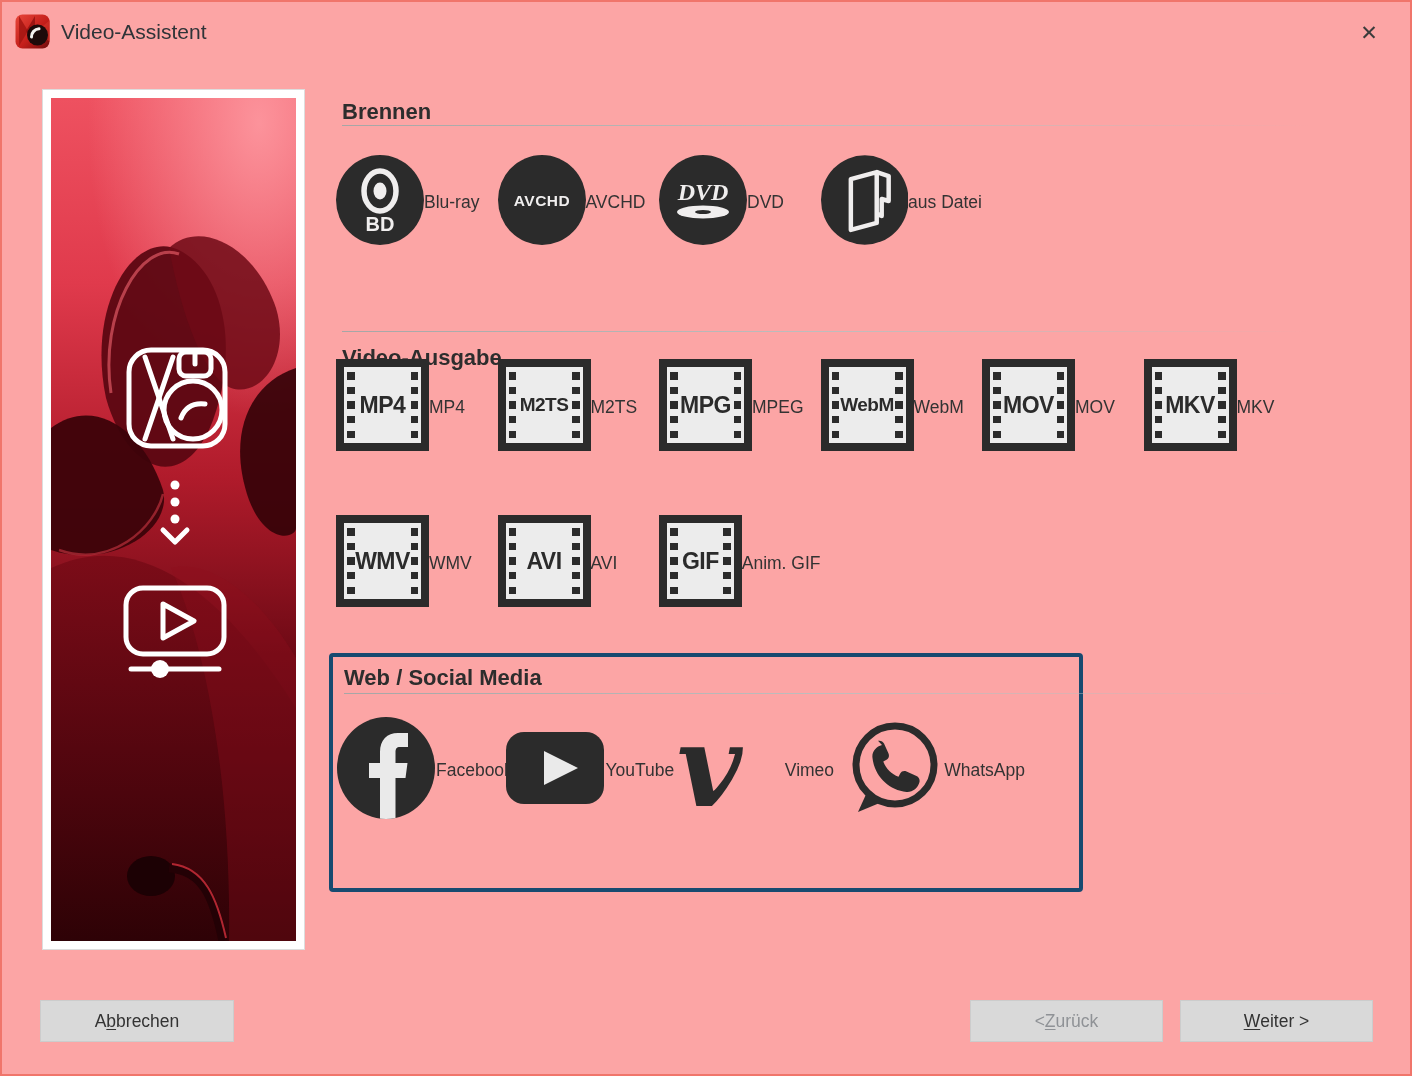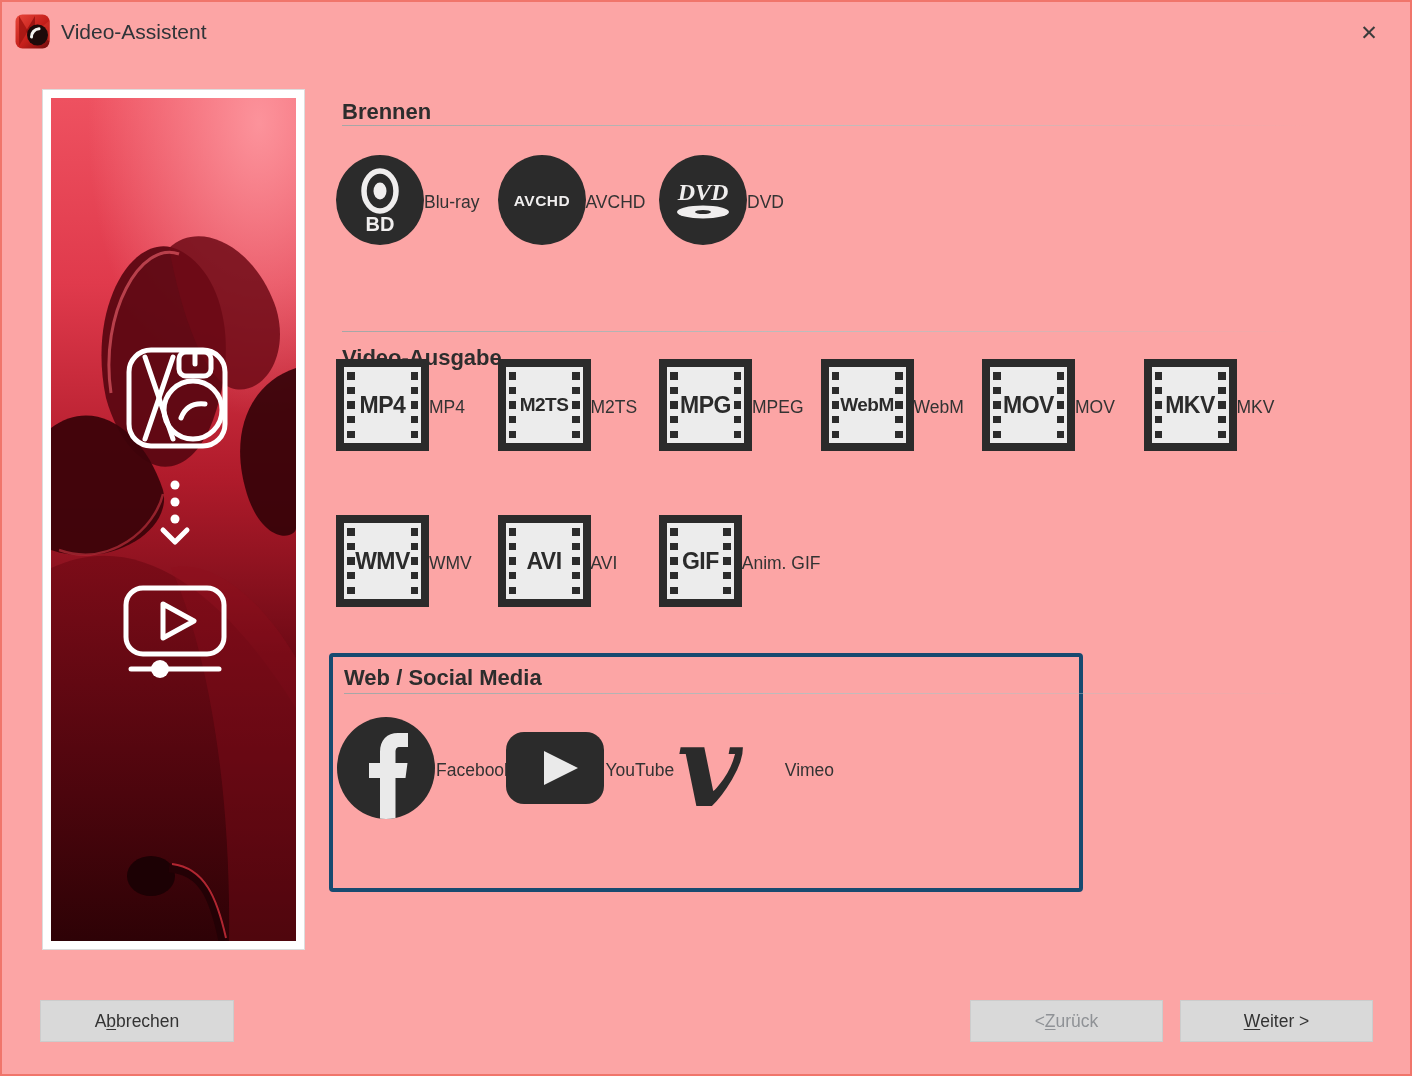--- a/index.html
+++ b/index.html
@@ -188,20 +188,30 @@
     </div>
     <div class="cell">
       <svg class="disc" viewBox="0 0 88 90">
         <ellipse cx="44" cy="45" rx="44" ry="45" fill="#2b2b2b"></ellipse>
         <text x="44" y="45" font-size="24" font-weight="bold" font-style="italic" fill="#f0eeee" text-anchor="middle" font-family="Liberation Serif, serif">DVD</text>
         <ellipse cx="44" cy="57" rx="26" ry="6.5" fill="#f0eeee"></ellipse>
         <ellipse cx="44" cy="57" rx="8" ry="2" fill="#2b2b2b"></ellipse>
       </svg>
       <div class="cap">DVD</div>
     </div>
+    <div class="cell">
+      <svg class="disc" viewBox="0 0 88 90">
+        <ellipse cx="44" cy="45" rx="44" ry="45" fill="#2b2b2b"></ellipse>
+        <g fill="none" stroke="#f0eeee" stroke-width="4.5" stroke-linejoin="round">
+          <path d="M30 24 L56 17 L56 68 L30 75 Z"></path>
+          <path d="M56 17 L68 21 L68 46 L61 44 L61 61 L56 59"></path>
+        </g>
+      </svg>
+      <div class="cap">aus Datei</div>
+    </div>
   </div>
 
   <div class="sec-title" style="top:303px;margin-top:40px;">Video-Ausgabe</div>
   <div class="sec-rule" style="top:329px;"></div>
 
   <div class="row" style="top:357px;justify-content:space-between;">
     <div class="cell">
       <div class="film">
         <span class="sprk">
             <i></i>
@@ -414,20 +424,30 @@
       </div>
       <div class="cap">YouTube</div>
     </div>
     <div class="cell cell-w">
       <div class="social-box">
         <svg width="110" height="100" viewBox="0 0 110 100">
           <text x="2" y="88" font-family="DejaVu Serif, serif" font-style="italic" font-weight="bold" font-size="112" fill="#2b2b2b">v</text>
         </svg>
       </div>
       <div class="cap">Vimeo</div>
+    </div>
+    <div class="cell cell-w">
+      <div class="social-box">
+        <svg width="100" height="100" viewBox="0 0 100 100">
+          <circle cx="51" cy="47" r="39" fill="none" stroke="#2b2b2b" stroke-width="7"></circle>
+          <path d="M24 72 L14 94 L38 84 Z" fill="#2b2b2b"></path>
+          <path fill="#2b2b2b" d="M38 27 c-6 1.5 -10.5 7 -9.5 13 c2 18 16 32 34 34 c6 0.5 11.5 -4 13 -10 c0.5 -2.5 -0.7 -5 -3 -6 l-10 -4.5 c-2.5 -1 -5 -0.3 -6.3 2 l-1.7 3.2 c-7 -2.5 -12.7 -8.2 -15.2 -15.2 l3.2 -1.7 c2.3 -1.3 3 -3.8 2 -6.3 l-4.5 -10 c-1 -2.3 -3.5 -3.3 -6 -2.7 z"></path>
+        </svg>
+      </div>
+      <div class="cap">WhatsApp</div>
     </div>
   </div>
 
   <button class="btn" id="btn-cancel">
     <span>A</span>
       <u>b</u>
       <span>brechen</span>
   </button>
   <button class="btn disabled" id="btn-back">
     <span>&lt; </span>

